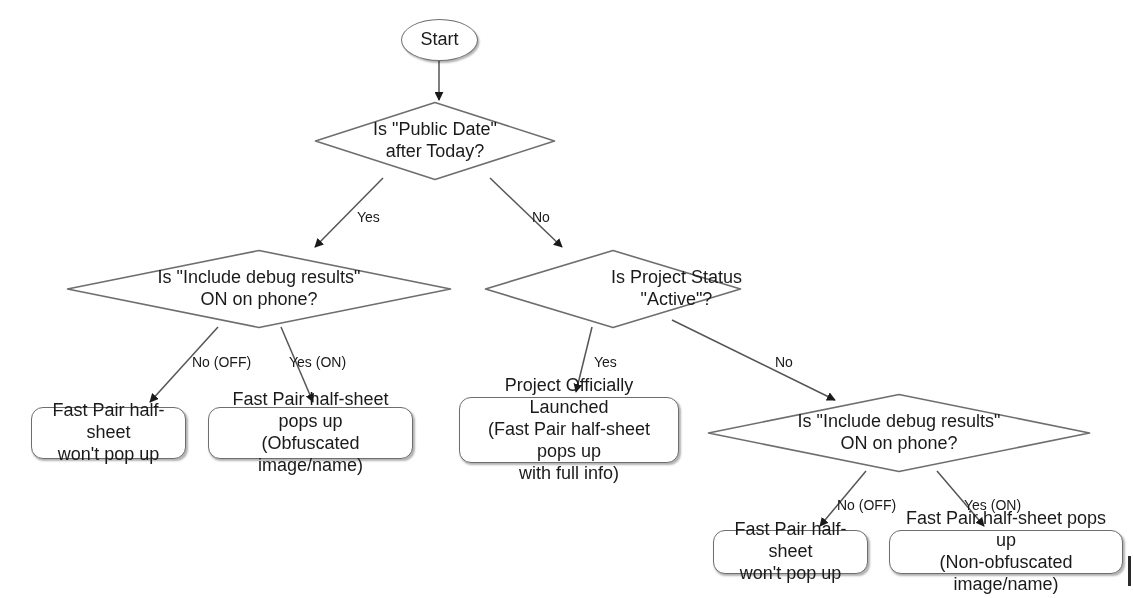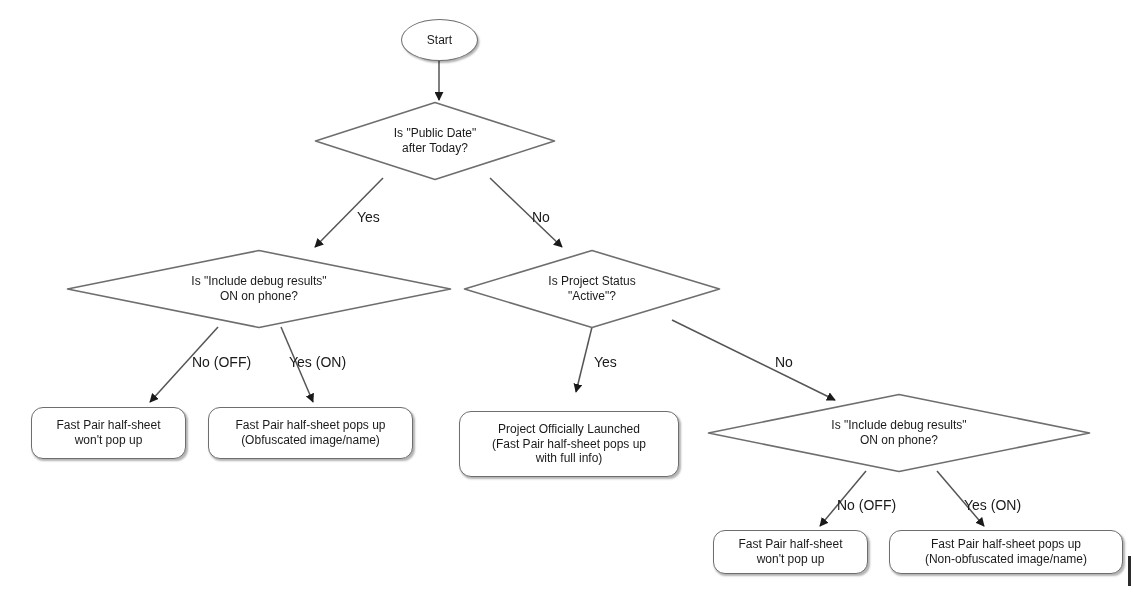--- a/index.html
+++ b/index.html
@@ -27,21 +27,21 @@
     pointer-events: none;
   }
   .node {
     position: absolute;
     box-sizing: border-box;
     display: flex;
     align-items: center;
     justify-content: center;
     text-align: center;
     color: #1a1a1a;
-    font-size: 12px;
+    font-size: 18px;
     line-height: 1.22;
     white-space: pre-line;
   }
   
   .box {
     background: #ffffff;
     border: 1.4px solid #6e6e6e;
     border-radius: 12px;
     box-shadow: 1.5px 2px 2px rgba(0,0,0,0.30);
     padding: 2px 6px;
@@ -128,39 +128,39 @@
   </div>
 
   <div class="node diamond" style="left:66px; top:249px; width:386px; height:80px;">
     <svg viewBox="0 0 386 80" preserveAspectRatio="none">
       <polygon points="193,1.5 384.5,40 193,78.5 1.5,40" fill="#ffffff" stroke="#6e6e6e" stroke-width="1.6" stroke-linejoin="round"></polygon>
     </svg>
     <span class="dlabel">Is "Include debug results"
 ON on phone?</span>
   </div>
 
-  <div class="node diamond" style="left:463px; top:249px; width:258px; height:80px;">
+  <div class="node diamond" style="left:484px; top:249px; width:258px; height:80px;justify-content:flex-end;">
     <svg viewBox="0 0 258 80" preserveAspectRatio="none">
       <polygon points="129,1.5 256.5,40 129,78.5 1.5,40" fill="#ffffff" stroke="#6e6e6e" stroke-width="1.6" stroke-linejoin="round"></polygon>
     </svg>
     <span class="dlabel">Is Project Status
 "Active"?</span>
   </div>
 
   <div class="node box" style="left:31px; top:407px; width:155px; height:52px;">
     <span>Fast Pair half-sheet
 won't pop up</span>
   </div>
 
   <div class="node box" style="left:208px; top:407px; width:205px; height:52px;">
     <span>Fast Pair half-sheet pops up
 (Obfuscated image/name)</span>
   </div>
 
-  <div class="node box" style="left:459px; top:411px; width:220px; height:66px;">
+  <div class="node box" style="left:459px; top:397px; width:220px; height:66px;">
     <span>Project Officially Launched
 (Fast Pair half-sheet pops up
 with full info)</span>
   </div>
 
   <div class="node diamond" style="left:707px; top:393px; width:384px; height:80px;">
     <svg viewBox="0 0 384 80" preserveAspectRatio="none">
       <polygon points="192,1.5 382.5,40 192,78.5 1.5,40" fill="#ffffff" stroke="#6e6e6e" stroke-width="1.6" stroke-linejoin="round"></polygon>
     </svg>
     <span class="dlabel">Is "Include debug results"

